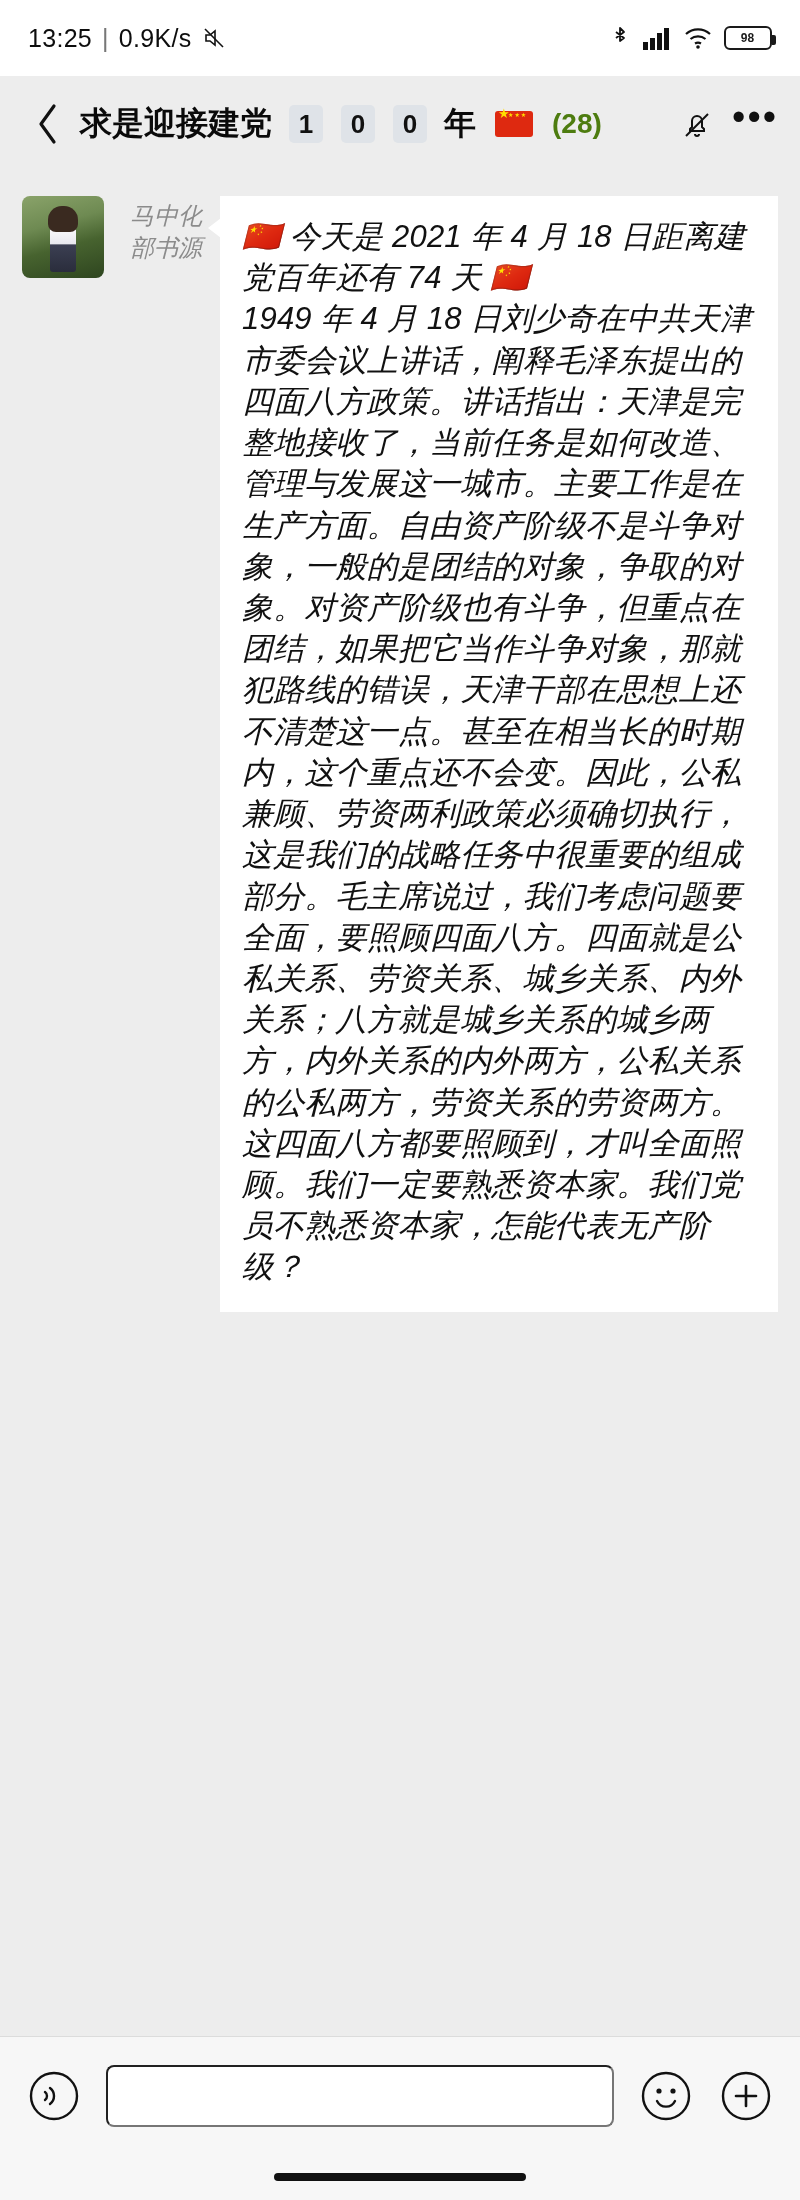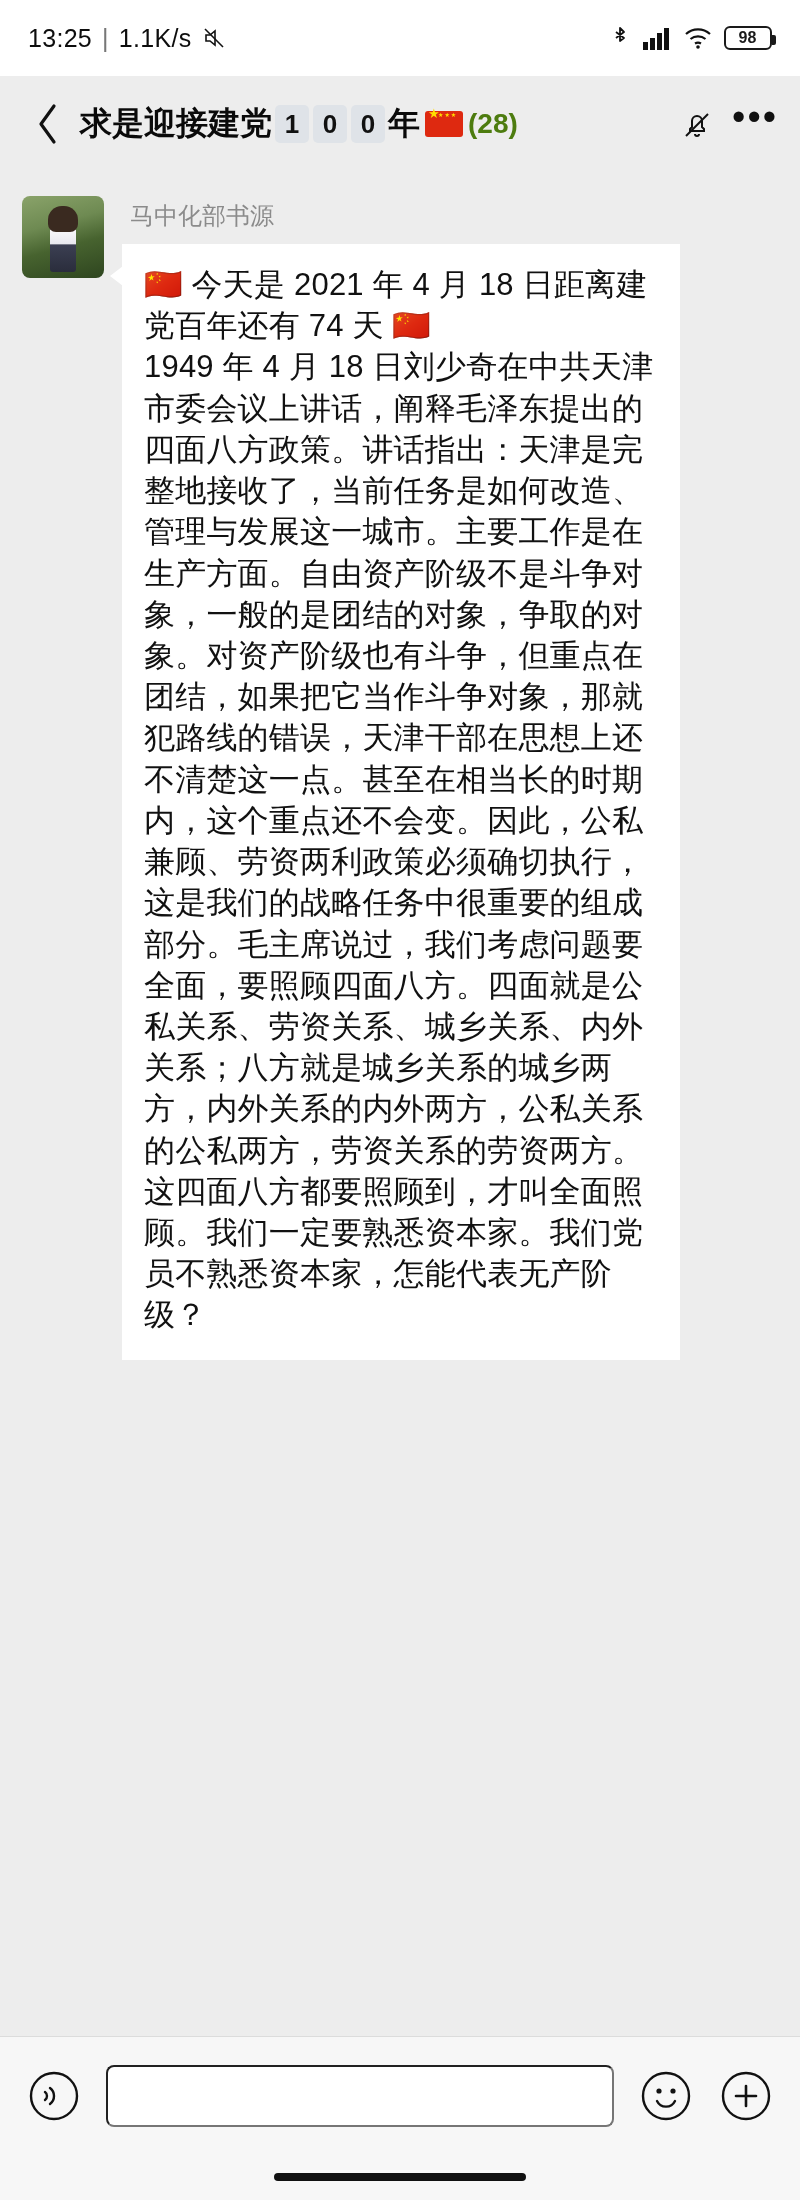--- a/index.html
+++ b/index.html
@@ -59,21 +59,21 @@
     content: "";
     position: absolute;
     right: -6px;
     top: 7px;
     width: 4px;
     height: 10px;
     background: #1a1a1a;
     border-radius: 0 2px 2px 0;
   }
   .battery .lvl {
-    font-size: 16px;
+    font-size: 12px;
     font-weight: 700;
     color: #1a1a1a;
   }
 
   
   .navbar {
     height: 96px;
     background: #ededed;
     display: flex;
     align-items: center;
@@ -87,21 +87,21 @@
     align-items: center;
     justify-content: center;
     flex: 0 0 auto;
   }
   .nav-title {
     display: flex;
     align-items: center;
     font-size: 32px;
     font-weight: 700;
     color: #0a0a0a;
-    gap: 2px;
+    gap: 16px;
     margin-left: 6px;
     white-space: nowrap;
   }
   .numbox {
     display: inline-flex;
     align-items: center;
     justify-content: center;
     width: 34px;
     height: 38px;
     background: #dfe3e8;
@@ -183,21 +183,21 @@
   }
   .avatar .hair {
     position: absolute;
     left: 26px;
     top: 10px;
     width: 30px;
     height: 26px;
     background: #3a2a20;
     border-radius: 14px 14px 8px 8px;
   }
-  .msg-col { margin-left: 18px; display: flex; flex-direction: column; min-width: 0; }
+  .msg-col { margin-left: 18px; display: flex; flex-direction: row; min-width: 0; font-style: italic; }
   .sender {
     font-size: 24px;
     color: #8b8b8b;
     margin: 4px 0 12px 8px;
   }
   .bubble {
     background: #ffffff;
     border-radius: 0;
     padding: 20px 22px 24px 22px;
     max-width: 558px;
@@ -265,21 +265,21 @@
 </style>
 </head>
 <body>
 
 <div class="phone">
 
   <div class="statusbar">
     <div class="status-left">
       <span>13:25</span>
       <span class="sep">|</span>
-      <span>1.1K/s</span>
+      <span>0.9K/s</span>
       <span class="ic">
         <svg width="24" height="24" viewBox="0 0 24 24">
             <path d="M4 9v6h4l5 4V5L8 9H4z" fill="none" stroke="#111" stroke-width="1.6"></path>
             <line x1="3" y1="3" x2="21" y2="21" stroke="#111" stroke-width="1.6"></line>
           </svg>
       </span>
     </div>
     <div class="status-right">
       <span class="ic">
         <svg width="20" height="26" viewBox="0 0 20 26">

